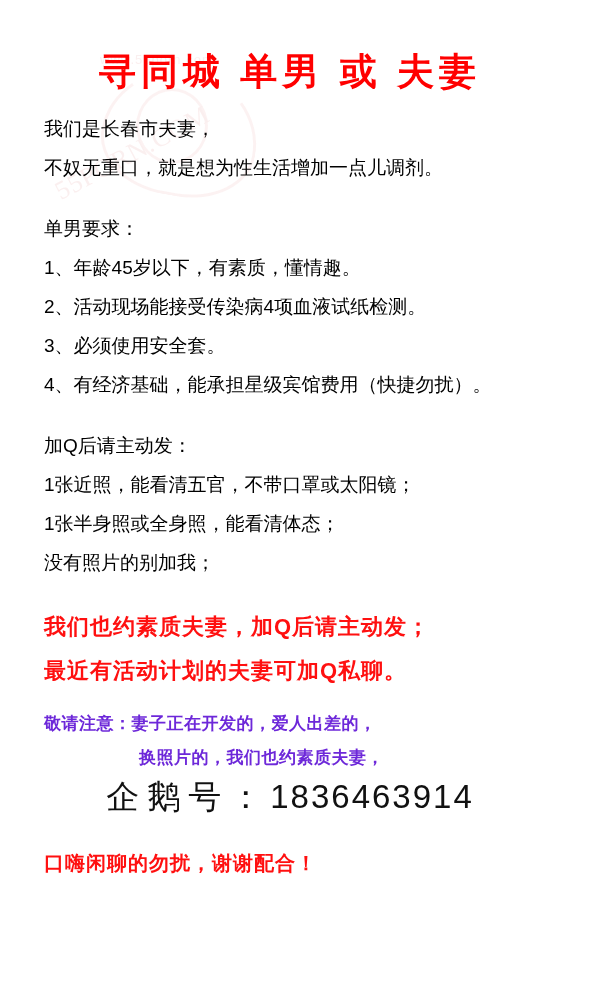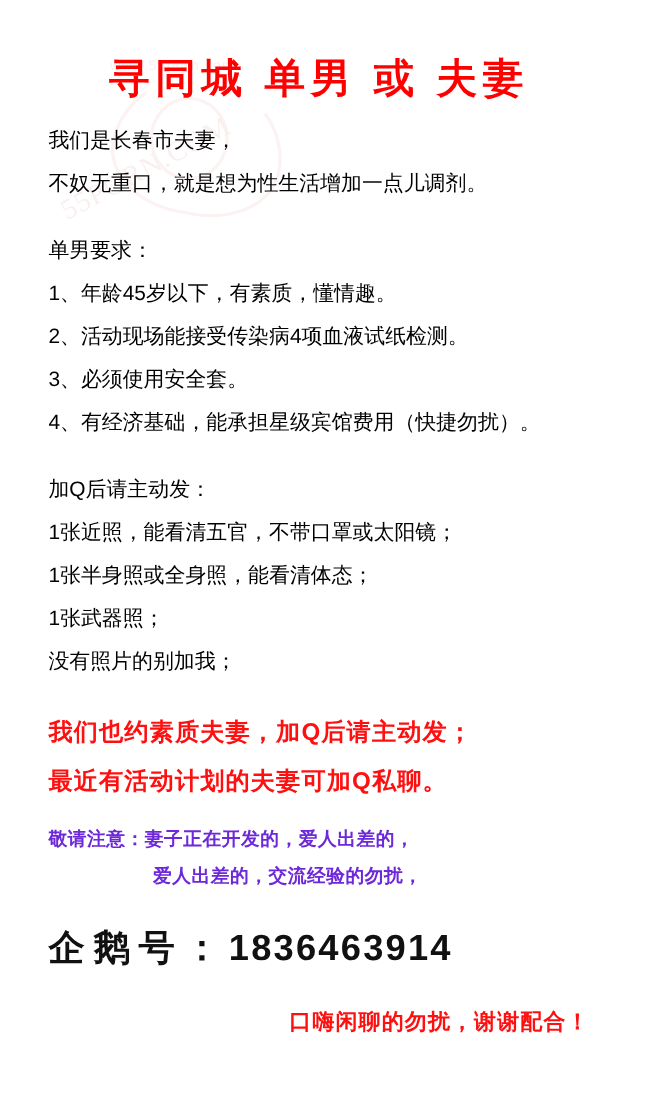--- a/index.html
+++ b/index.html
@@ -112,41 +112,40 @@
     font-size: 17px;
     font-weight: bold;
     line-height: 2.0;
     letter-spacing: 0.5px;
     white-space: nowrap;
   }
   .red-note.indent {
     padding-left: 95px;
   }
   .qq-line {
-    margin-top: 26px;
     font-size: 33px;
-    font-weight: bold;
+    font-weight: normal;
     color: #111111;
     letter-spacing: 2px;
     white-space: nowrap;
+    text-align: center;
   }
   .qq-label {
     letter-spacing: 8px;
   }
   .qq-number {
     letter-spacing: 2px;
   }
   .footer-red {
     margin-top: 30px;
     color: #ff1010;
     font-size: 20px;
     font-weight: bold;
     letter-spacing: 1px;
     white-space: nowrap;
-    text-align: right;
   }
 </style>
 </head>
 <body>
 
 <div id="page">
 
   <div class="watermark">
     <div class="wm-mark"></div>
     <div class="wm-mark2"></div>
@@ -169,33 +168,32 @@
       <div class="line">1、年龄45岁以下，有素质，懂情趣。</div>
       <div class="line">2、活动现场能接受传染病4项血液试纸检测。</div>
       <div class="line">3、必须使用安全套。</div>
       <div class="line">4、有经济基础，能承担星级宾馆费用（快捷勿扰）。</div>
 
       <div class="spacer"></div>
 
       <div class="line">加Q后请主动发：</div>
       <div class="line">1张近照，能看清五官，不带口罩或太阳镜；</div>
       <div class="line">1张半身照或全身照，能看清体态；</div>
-      <div class="line">1张武器照；</div>
       <div class="line">没有照片的别加我；</div>
     </div>
 
     <div class="spacer"></div>
 
     <div class="red-big">我们也约素质夫妻，加Q后请主动发；</div>
     <div class="red-big">最近有活动计划的夫妻可加Q私聊。</div>
 
     <div class="spacer-sm"></div>
 
     <div class="red-note">敬请注意：妻子正在开发的，爱人出差的，</div>
-    <div class="red-note indent">爱人出差的，交流经验的勿扰，</div>
+    <div class="red-note indent">换照片的，我们也约素质夫妻，</div>
 
     <div class="qq-line">
       <span class="qq-label">企鹅号：</span><span class="qq-number">1836463914</span>
     </div>
 
     <div class="footer-red">口嗨闲聊的勿扰，谢谢配合！</div>
 
   </div>
 </div>
 

